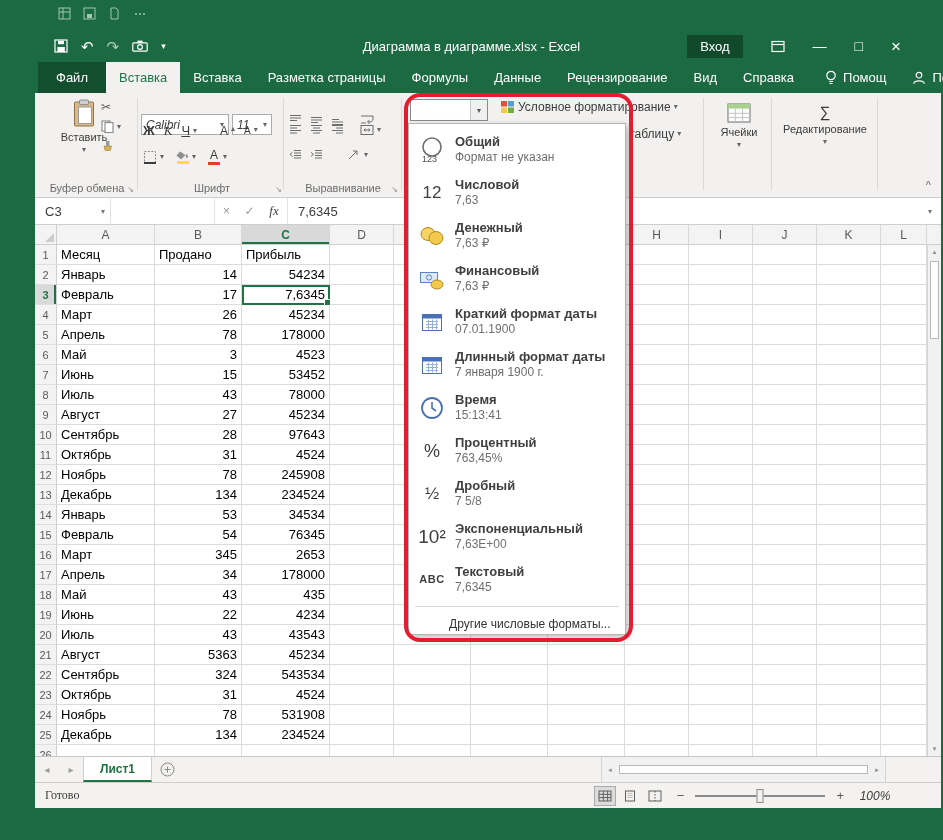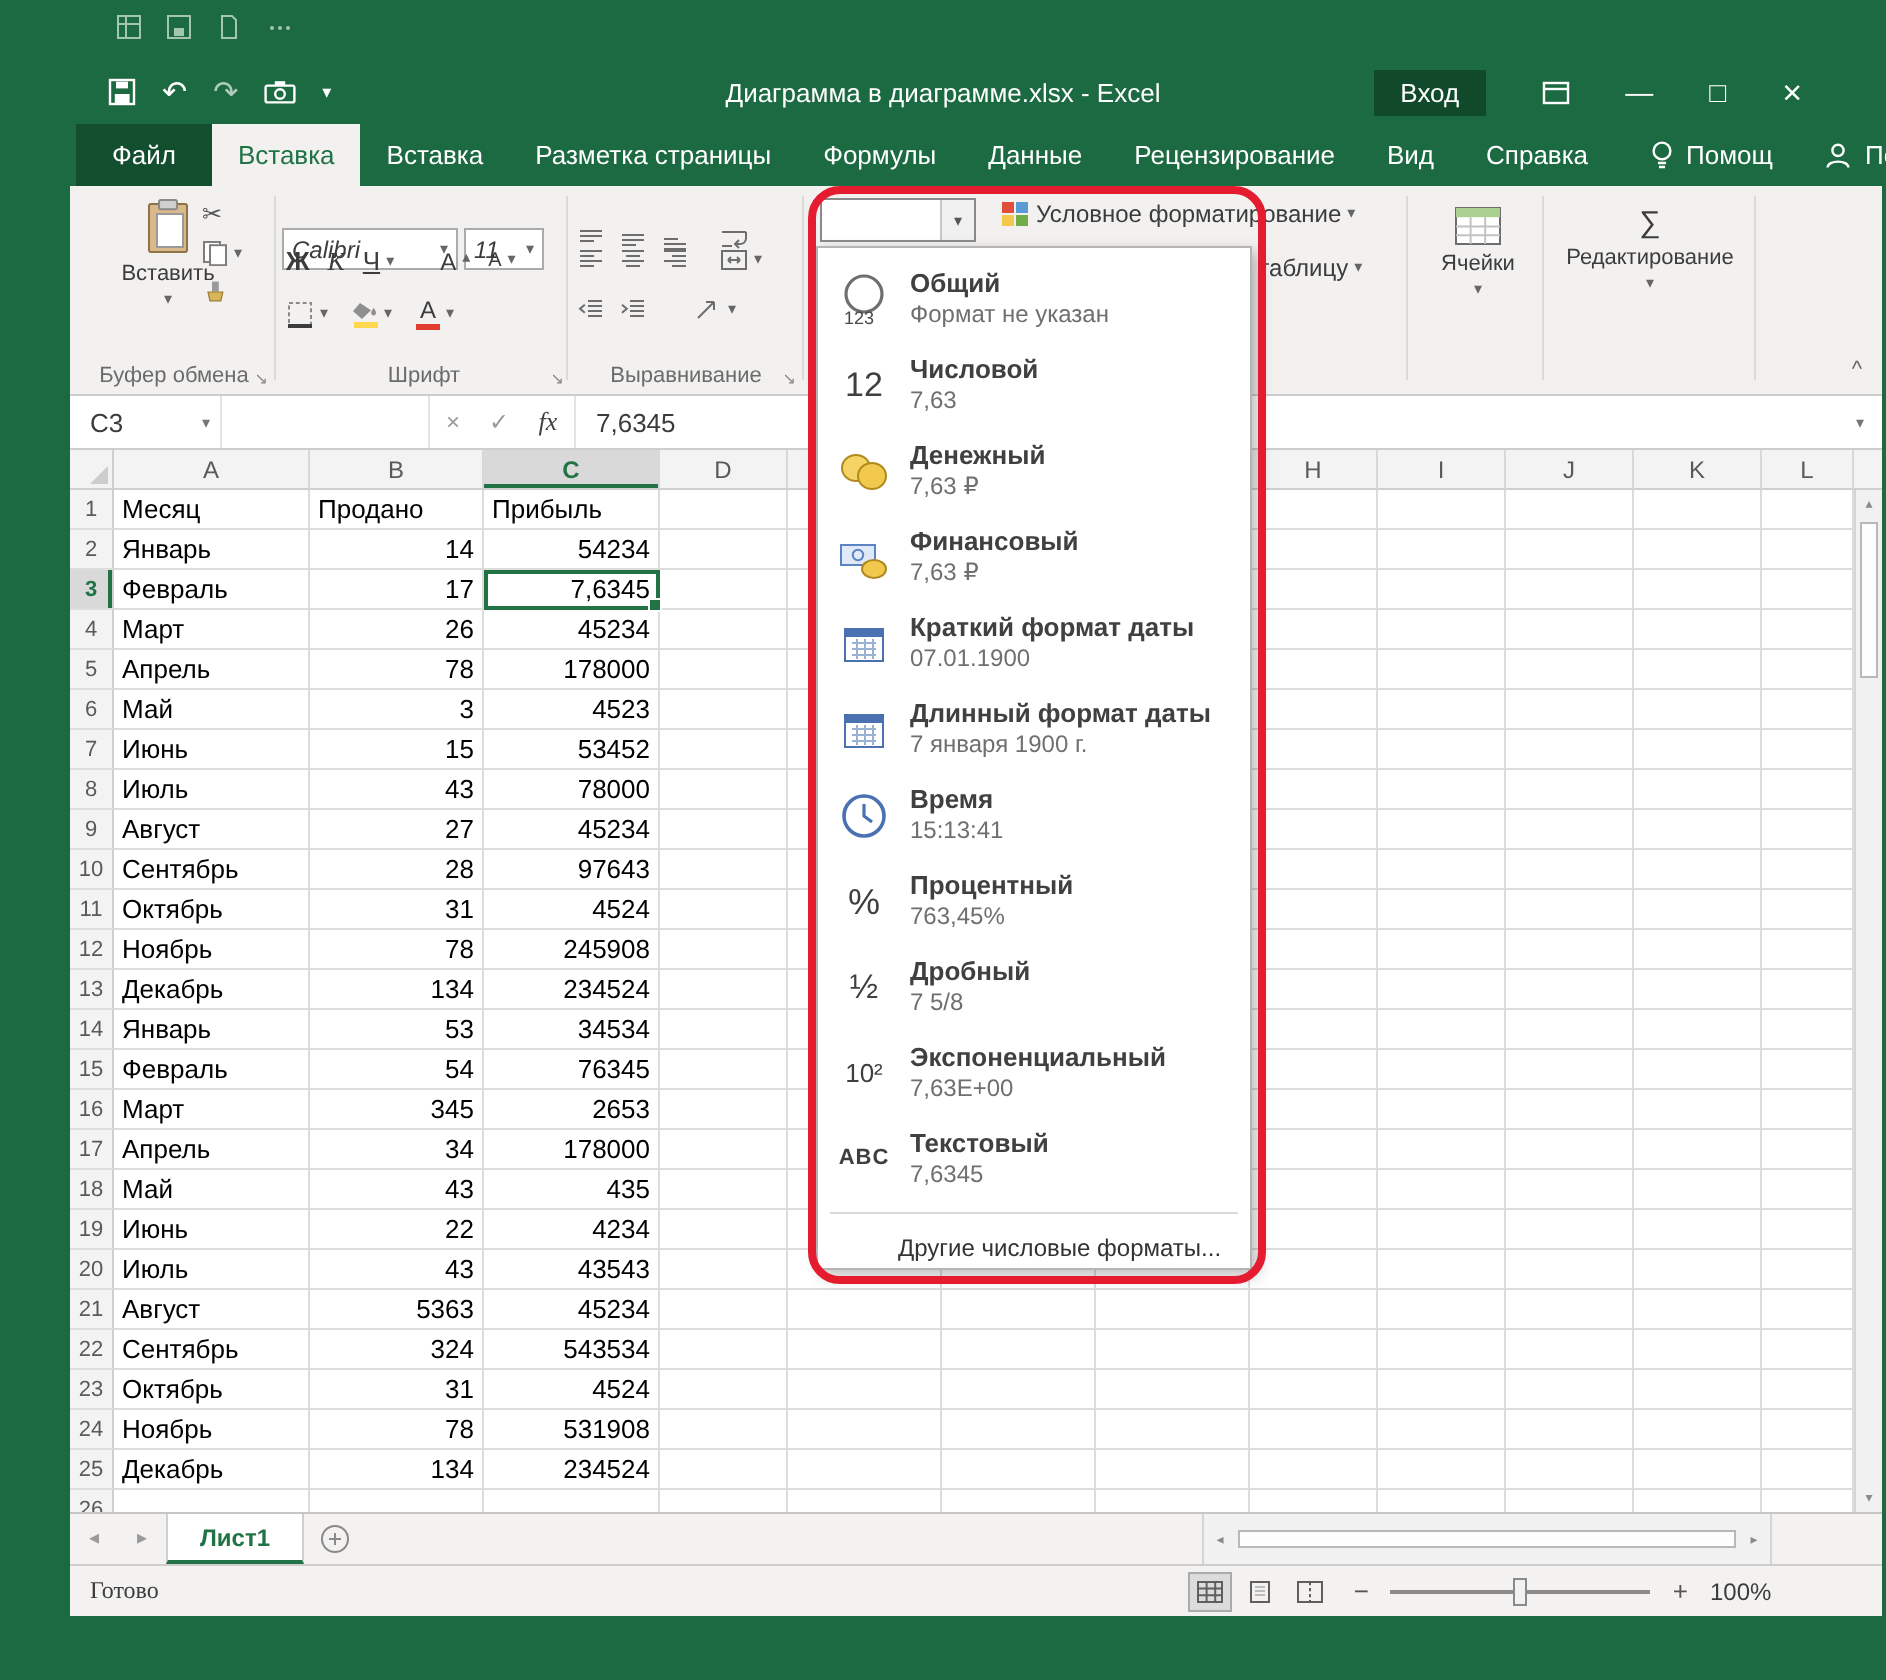--- a/index.html
+++ b/index.html
@@ -89,21 +89,21 @@
 
 .statusbar{position:absolute;left:35px;top:782px;width:906px;height:26px;background:#f3f2f1;border-top:1px solid #d0cecc;display:flex;align-items:center;font-size:12px;color:#3c3c3c;}
 .status-left{padding-left:10px;font-family:Liberation Serif, serif;}
 .sb-right{margin-left:auto;display:flex;align-items:center;gap:11px;padding-right:46px;}
 .viewicons{display:flex;gap:3px;}
 .vicon{width:22px;height:20px;display:flex;align-items:center;justify-content:center;}
 .vicon.active{background:#dcdcdc;border:1px solid #ababab;}
 .zoomglyph{font-size:13px;color:#555;}
 .zoomtrack{width:130px;height:2px;background:#8a8a8a;position:relative;}
 .zoomthumb{position:absolute;left:50%;top:-6px;width:7px;height:14px;background:#f1f1f1;border:1px solid #8a8a8a;transform:translateX(-50%);}
-.zoomlabel{min-width:40px;text-align:left;}
+.zoomlabel{min-width:40px;text-align:center;font-style:italic;}
 
 
 .nf-combo{position:absolute;left:410px;top:99px;width:78px;height:22px;background:#fff;border:1px solid #8a8a8a;display:flex;z-index:40;}
 .nf-combo .cv{flex:1;font-size:12px;padding:2px 4px;}
 .nf-combo .ca{width:17px;border-left:1px solid #c8c8c8;background:#f0f0f0;display:flex;align-items:center;justify-content:center;font-size:8px;color:#555;}
 .nf-list{position:absolute;left:408px;top:123px;width:218px;height:512px;background:#fff;border:1px solid #b5b5b5;box-shadow:3px 3px 7px rgba(0,0,0,.25);z-index:40;padding-top:4px;}
 .nf-item{height:43px;display:flex;align-items:center;}
 .nf-ic{width:46px;flex:none;display:flex;align-items:center;justify-content:center;color:#3f3f3f;line-height:1;}
 .nf-tx{display:flex;flex-direction:column;}
 .nf-tx .l{font-size:13px;font-weight:bold;color:#404040;line-height:16px;}
@@ -989,21 +989,21 @@
       <span class="nf-ic">
           <span class="nf-glyph" style="font-size:17px;">½</span>
         </span>
       <span class="nf-tx">
           <span class="l">Дробный</span>
           <span class="s">7 5/8</span>
         </span>
     </div>
     <div class="nf-item">
       <span class="nf-ic">
-          <span class="nf-glyph" style="font-size:13px;">10²</span>
+          <span class="nf-glyph" style="font-size:19px;">10²</span>
         </span>
       <span class="nf-tx">
           <span class="l">Экспоненциальный</span>
           <span class="s">7,63E+00</span>
         </span>
     </div>
     <div class="nf-item">
       <span class="nf-ic">
           <span class="nf-glyph" style="font-size:11px;font-weight:bold;letter-spacing:.5px;">ABC</span>
         </span>

